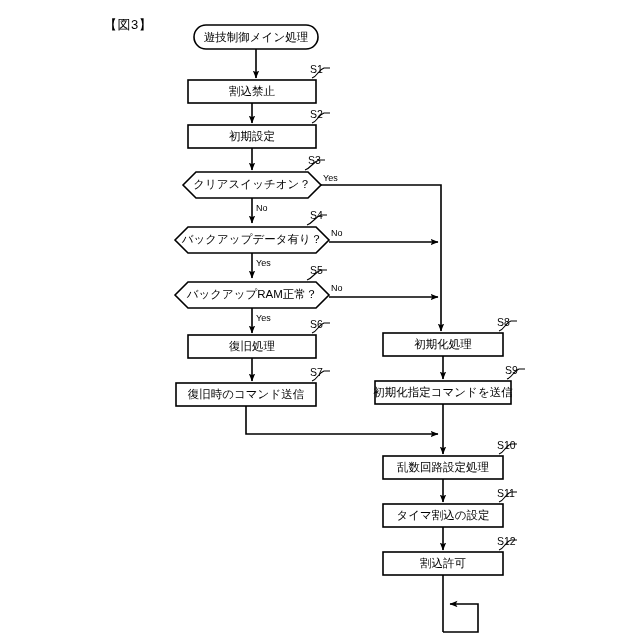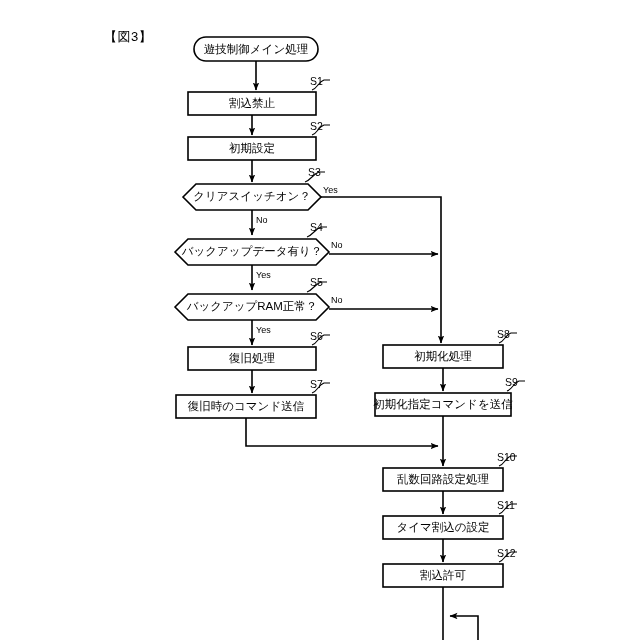--- a/index.html
+++ b/index.html
@@ -11,21 +11,21 @@
     width: 640px;
     height: 640px;
     position: relative;
     font-family: "Liberation Sans", sans-serif;
     color: #000000;
     overflow: hidden;
   }
   #figure-root {
     position: absolute;
     left: 0;
-    top: 16px;
+    top: 4px;
     width: 640px;
     height: 452px;
   }
   #fig-label {
     position: absolute;
     left: 104px;
     top: 12px;
     font-size: 13px;
     letter-spacing: 0.5px;
     white-space: nowrap;

